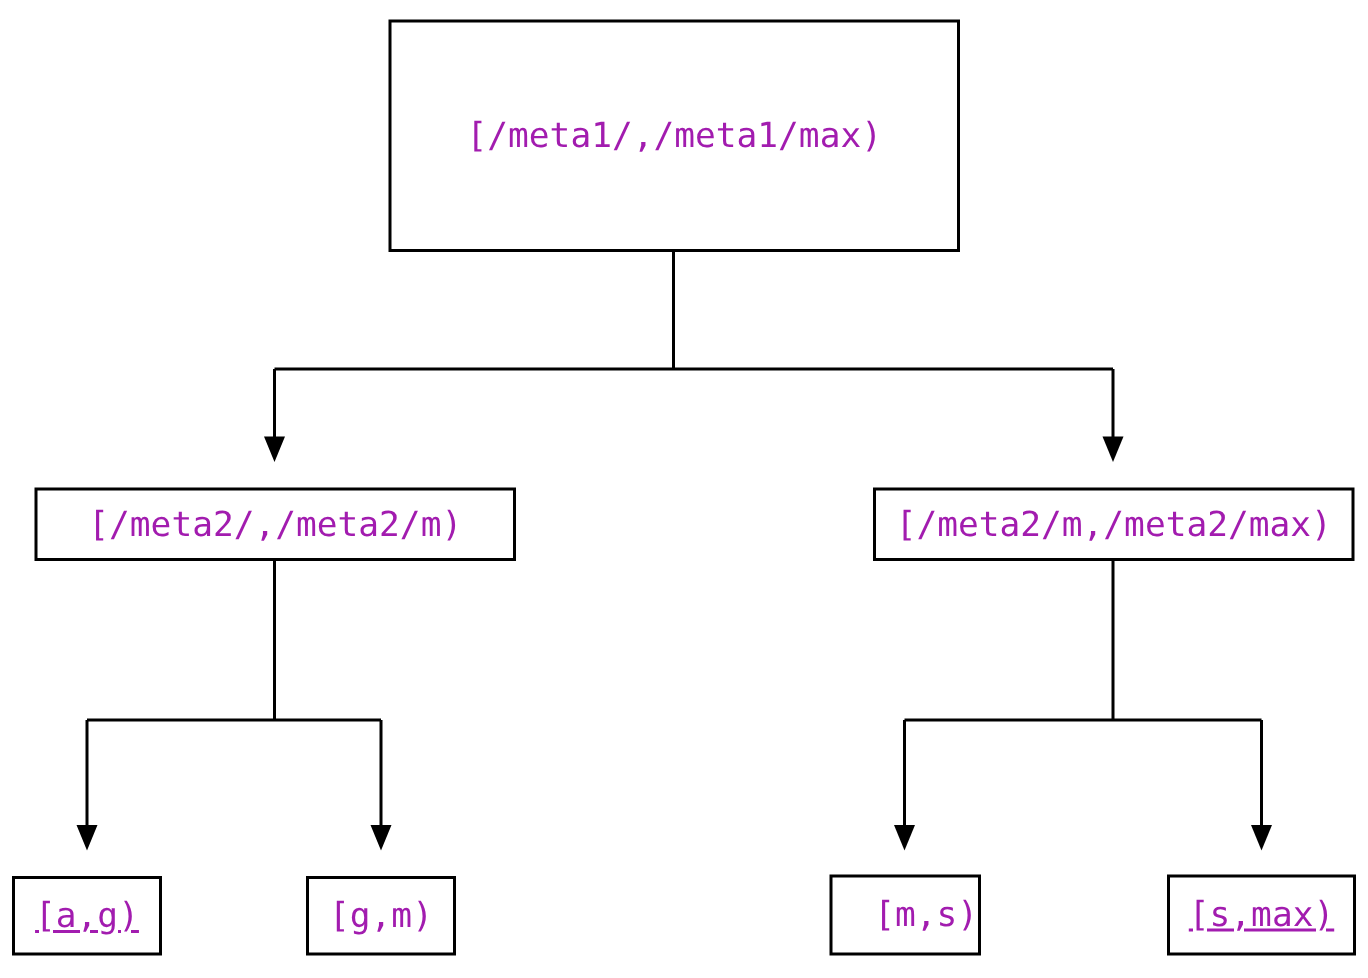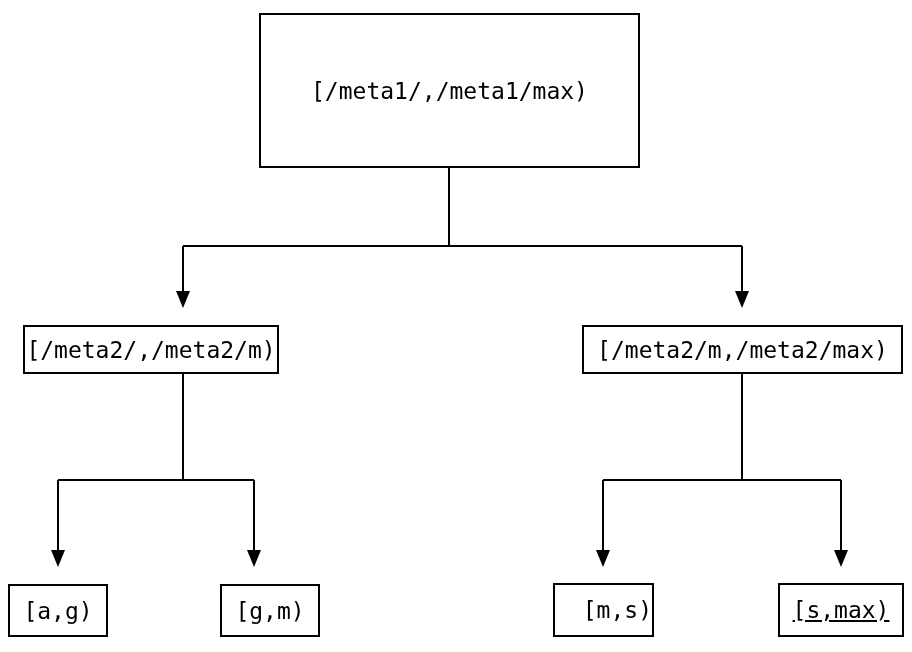--- a/index.html
+++ b/index.html
@@ -17,29 +17,29 @@
   }
   .node {
     position: absolute;
     box-sizing: border-box;
     border: 2px solid #000000;
     background: #ffffff;
     display: flex;
     align-items: center;
     justify-content: center;
     font-size: 23px;
-    color: #000000;
+    color: #a21caf;
     white-space: nowrap;
     z-index: 2;
   }
   .node-root  { left: 259px; top: 13px;  width: 381px; height: 155px; }
-  .node-l2a   { left: 23px;  top: 325px; width: 256px; height: 49px;  }
+  .node-l2a   { left: 23px;  top: 325px; width: 321px; height: 49px;  }
   .node-l2b   { left: 582px; top: 325px; width: 321px; height: 49px;  }
-  .node-ag    { left: 8px;   top: 584px; width: 100px; height: 53px;  }
-  .node-gm    { left: 204px; top: 584px; width: 100px; height: 53px; margin-left: 16px;  }
+  .node-ag    { left: 8px;   top: 584px; width: 100px; height: 53px; text-decoration: underline;  }
+  .node-gm    { left: 204px; top: 584px; width: 100px; height: 53px;  }
   .node-ms    { left: 553px; top: 583px; width: 101px; height: 54px; justify-content: flex-end;  }
   .node-smax  { left: 778px; top: 583px; width: 126px; height: 54px; text-decoration: underline;  }
   .edges {
     position: absolute;
     left: 0;
     top: 0;
     z-index: 1;
     pointer-events: none;
   }
   .edges path {

